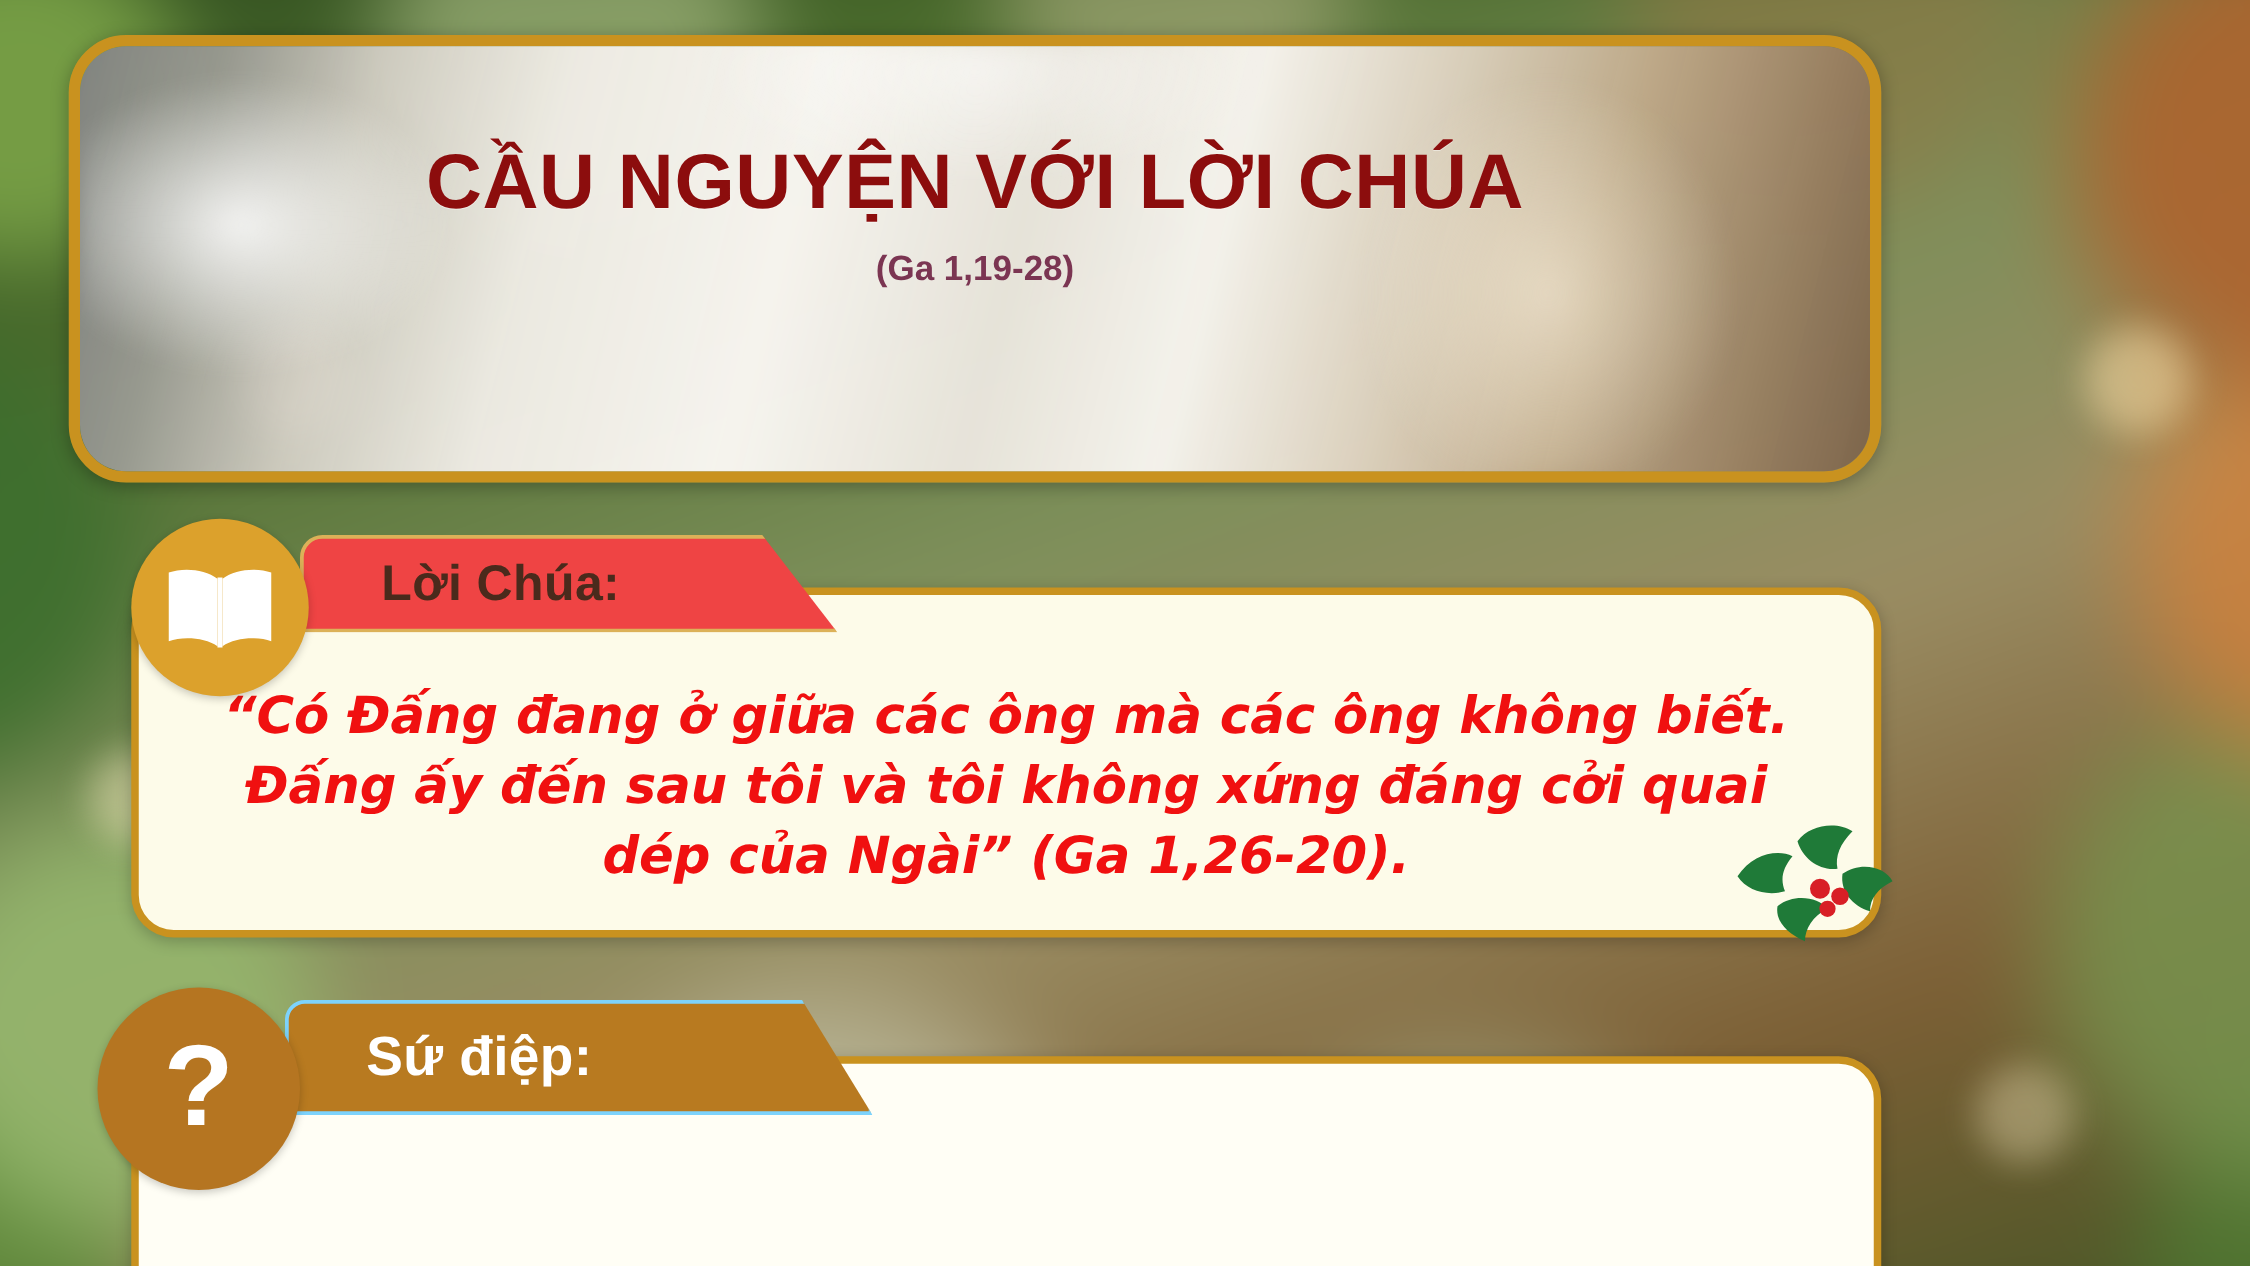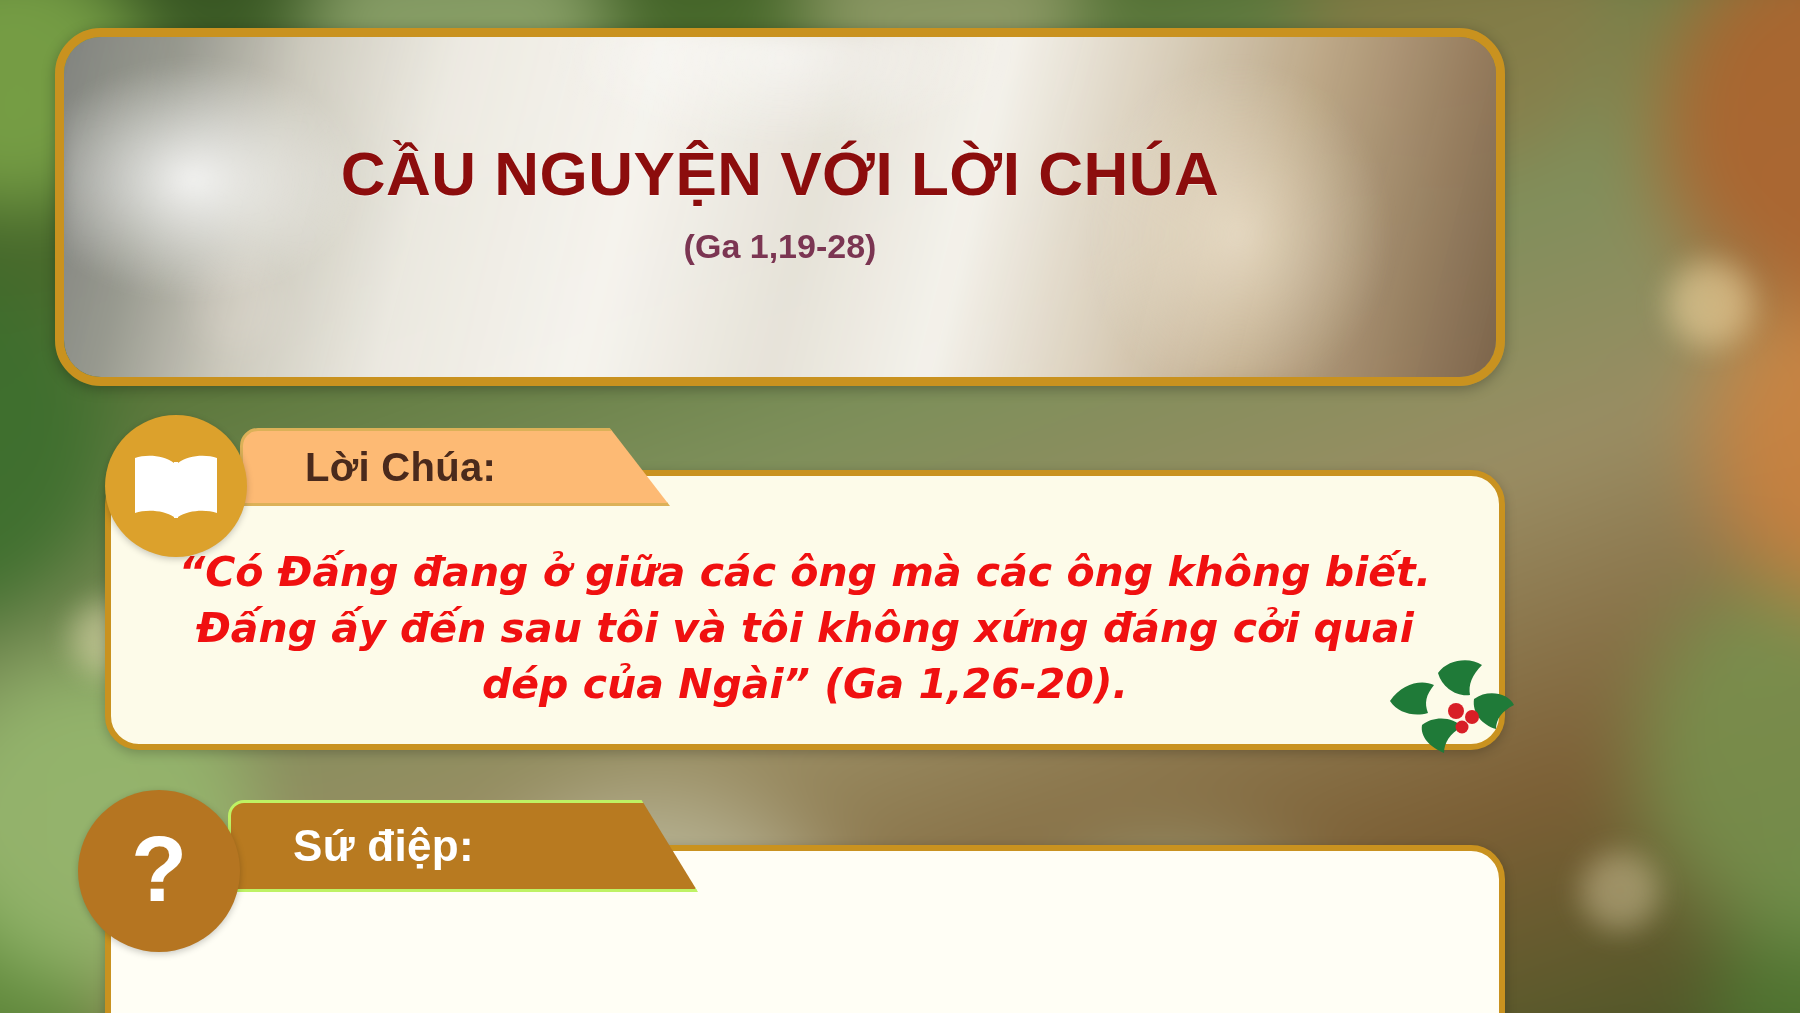--- a/index.html
+++ b/index.html
@@ -78,56 +78,56 @@
   .hp-glow{
     position:absolute;inset:0;
     background:
       radial-gradient(ellipse 240px 170px at 9% 42%, rgba(255,255,255,.85) 0%, rgba(255,255,255,0) 70%),
       radial-gradient(ellipse 210px 240px at 82% 58%, rgba(255,246,228,.55) 0%, rgba(255,255,255,0) 72%),
       radial-gradient(ellipse 300px 120px at 50% 6%, rgba(255,255,255,.5) 0%, rgba(255,255,255,0) 75%);
     filter:blur(8px);
   }
   .header-inner{
     position:absolute;inset:0;display:flex;flex-direction:column;
-    align-items:center;justify-content:flex-start;padding-top:78px;margin-top:28px;
+    align-items:center;justify-content:flex-start;padding-top:78px;
   }
   .main-title{
     font-size:62px;font-weight:900;letter-spacing:.5px;
     color:#8c0d0d;line-height:1;white-space:nowrap;
     text-shadow:0 1px 0 rgba(255,255,255,.45);
   }
   .date-line{
     margin-top:46px;font-size:44px;font-weight:800;color:#cc1414;line-height:1;
   }
   .verse-ref{
-    margin-top:24px;font-size:34px;font-weight:800;color:#7b3552;line-height:1;
+    margin-top:24px;font-size:28px;font-weight:800;color:#7b3552;line-height:1;
   }
   .badge{
     position:absolute;z-index:4;border-radius:50%;
     display:flex;align-items:center;justify-content:center;
     box-shadow:0 2px 7px rgba(0,0,0,.22);
   }
   .badge-word{left:105px;top:415px;width:142px;height:142px;background:#dca12c;}
   .badge-msg{left:78px;top:790px;width:162px;height:162px;background:#b57521;}
 
   .tab{
     position:absolute;z-index:3;height:78px;
     display:flex;align-items:center;
     padding-left:62px;box-sizing:border-box;
   }
   .tab-word{
     left:240px;top:428px;width:430px;
-    background:#fdba74;border:3px solid #dcb158;
+    background:#ef4444;border:3px solid #dcb158;
     border-radius:18px 12px 0 0;
     clip-path:polygon(0 0, 86% 0, 100% 100%, 0% 100%);
   }
   .tab-word .tab-label{font-size:40px;font-weight:800;color:#4a2a1c;letter-spacing:.3px;}
   .tab-msg{
     left:228px;top:800px;width:470px;height:92px;
-    background:#b87a20;border:3px solid #bef264;
+    background:#b87a20;border:3px solid #7dd3fc;
     border-radius:16px 12px 0 0;
     clip-path:polygon(0 0, 88% 0, 100% 100%, 0% 100%);
   }
   .tab-msg .tab-label{font-size:44px;font-weight:800;color:#ffffff;letter-spacing:.3px;}
 
   .card{
     position:absolute;box-sizing:border-box;
     border:6px solid #c9921f;border-radius:34px;
     box-shadow:0 3px 12px rgba(0,0,0,.22);
   }

